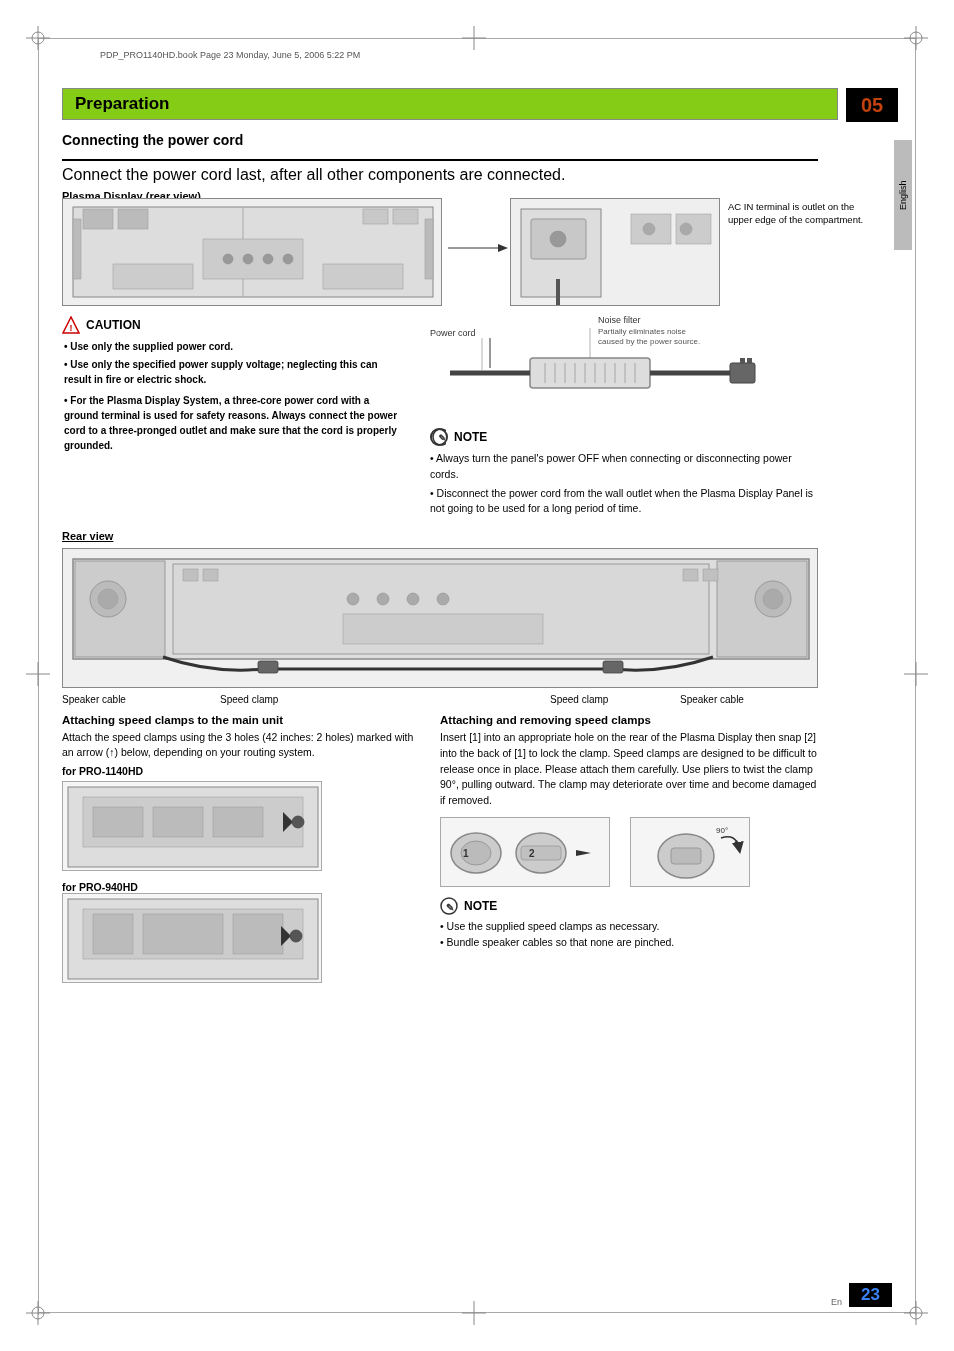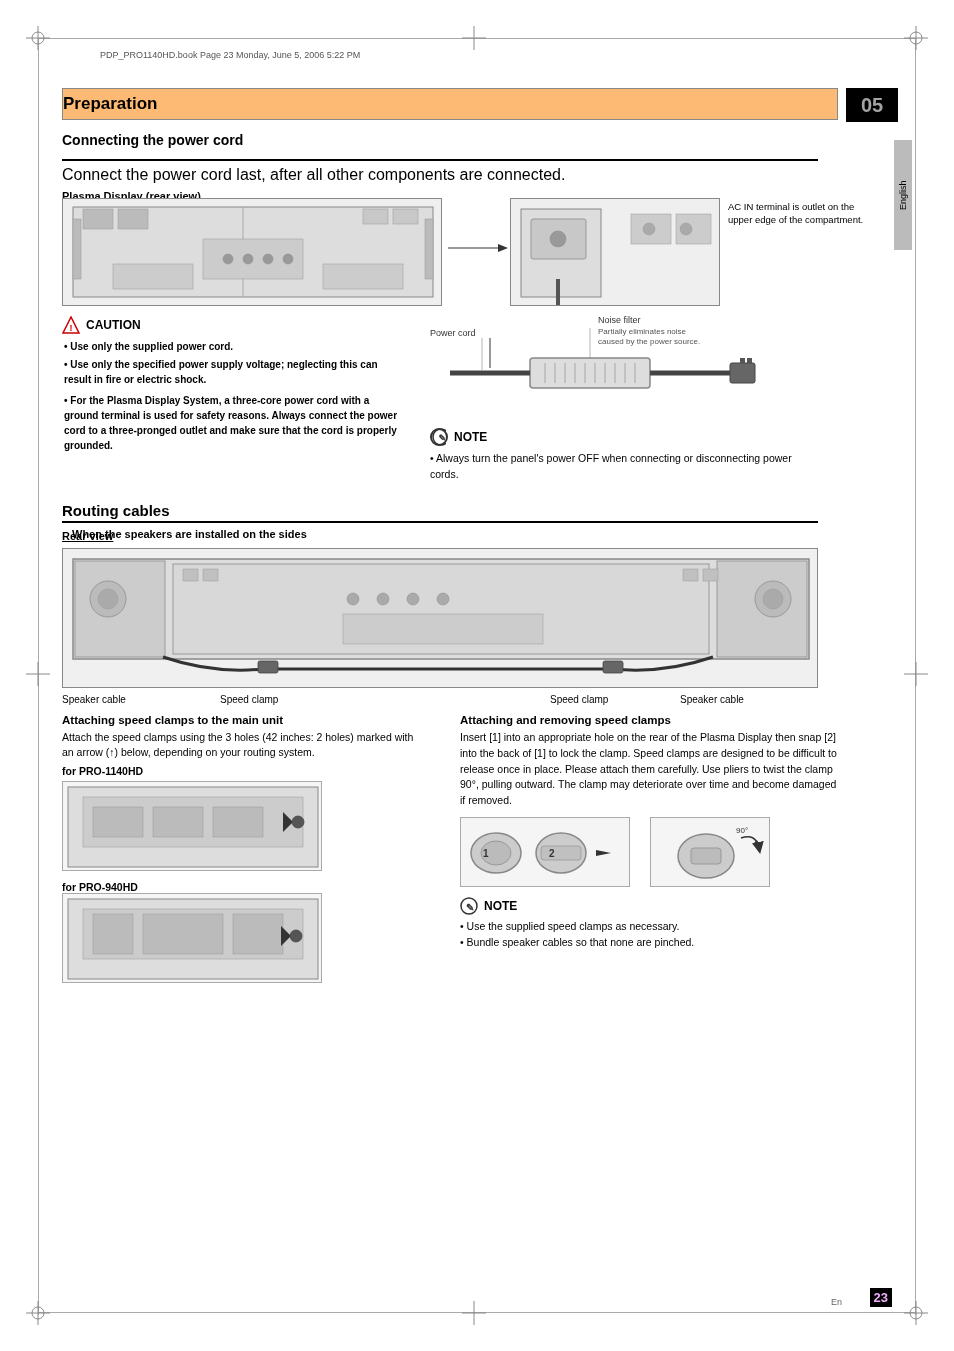--- a/index.html
+++ b/index.html
@@ -96,25 +96,25 @@
 
   <div style="position:absolute;top:662px;right:26px;">
     <svg width="24" height="24">
         <line x1="12" y1="0" x2="12" y2="24" stroke="#888" stroke-width="1"></line>
         <line x1="0" y1="12" x2="24" y2="12" stroke="#888" stroke-width="1"></line>
       </svg>
   </div>
 
   <div style="position:absolute;top:50px;left:100px;font-size:9px;color:#555;">PDP_PRO1140HD.book  Page 23  Monday, June 5, 2006  5:22 PM</div>
 
-  <div style="position:absolute;top:88px;right:56px;width:52px;height:34px;background:#000;color:#a3a3a3;display:flex;align-items:center;justify-content:center;font-size:20px;font-weight:bold;">05</div>
+  <div style="position:absolute;top:88px;right:56px;width:52px;height:34px;background:#000;color:#c2410c;display:flex;align-items:center;justify-content:center;font-size:20px;font-weight:bold;">05</div>
 
   <div style="position:absolute;top:140px;right:42px;width:18px;height:110px;background:#bbb;display:flex;align-items:center;justify-content:center;writing-mode:vertical-rl;transform:rotate(180deg);font-size:9px;color:#000;">English</div>
 
-  <div style="position:absolute;top:88px;left:62px;width:776px;height:32px;background:#fdba74;border:1px solid #888;display:flex;align-items:center;padding-left:0;">
+  <div style="position:absolute;top:88px;left:62px;width:776px;height:32px;background:#84cc16;border:1px solid #888;display:flex;align-items:center;padding-left:12px;">
     <span style="font-size:17px;font-weight:bold;">Preparation</span>
   </div>
 
   <div style="position:absolute;top:132px;left:62px;width:756px;">
     <div style="font-size:14px;font-weight:bold;border-bottom:2px solid #000;padding-bottom:11px;margin-bottom:5px;width:756px;">Connecting the power cord</div>
     <div style="font-size:16px;margin-bottom:6px;">Connect the power cord last, after all other components are connected.</div>
     <div style="font-size:11px;font-weight:bold;margin-bottom:4px;">Plasma Display (rear view)</div>
   </div>
 
   <div style="position:absolute;top:198px;left:62px;width:380px;height:108px;">
@@ -231,27 +231,24 @@
       <span style="width:18px;height:18px;border:2px solid #333;border-radius:50%;display:flex;align-items:center;justify-content:center;font-size:11px;margin-right:6px;">
         <svg width="18" height="18">
             <circle cx="9" cy="9" r="8" stroke="#333" stroke-width="1.5" fill="none"></circle>
             <text x="6.5" y="13" font-size="9" fill="#333" font-weight="bold">✎</text>
           </svg>
       </span>
       <span>NOTE</span>
     </div>
     <div style="font-size:10.5px;line-height:1.5;">
       <div style="margin-bottom:3px;">• <span>Always turn the panel's power OFF when connecting or disconnecting power cords.</span></div>
-    </div>
-  </div>
-
-  <div style="position:absolute;top:502px;left:62px;width:756px;">
-    <div style="font-size:15px;font-weight:bold;border-bottom:2px solid #000;padding-bottom:2px;margin-bottom:5px;">Routing cables</div>
-    <div style="font-size:11px;font-weight:bold;margin-bottom:4px;margin-left:10px;">When the speakers are installed on the sides</div>
-  </div>
+      <div>• <span>Disconnect the power cord from the wall outlet when the Plasma Display Panel is not going to be used for a long period of time.</span></div>
+    </div>
+  </div>
+
 
   <div style="position:absolute;top:530px;left:62px;font-size:11px;font-weight:bold;">
     <span style="text-decoration:underline;">Rear view</span>
   </div>
 
   <div style="position:absolute;top:548px;left:62px;width:756px;height:140px;">
     <svg width="756" height="140" style="border:1px solid #888;background:#f0f0f0;">
 
       <rect x="10" y="10" width="736" height="100" fill="#ddd" stroke="#888" stroke-width="1.5"></rect>
 
@@ -320,21 +317,21 @@
         <rect x="30" y="20" width="40" height="40" fill="#bbb" stroke="#999" stroke-width="0.5"></rect>
         <rect x="80" y="20" width="80" height="40" fill="#bbb" stroke="#999" stroke-width="0.5"></rect>
         <rect x="170" y="20" width="50" height="40" fill="#bbb" stroke="#999" stroke-width="0.5"></rect>
 
         <polygon points="218,32 228,42 218,52" fill="#333"></polygon>
         <circle cx="233" cy="42" r="6" fill="#555" stroke="#444" stroke-width="0.8"></circle>
       </svg>
     </div>
   </div>
 
-  <div style="position:absolute;top:714px;left:460px;width:380px;">
+  <div style="position:absolute;top:714px;left:440px;width:380px;">
     <div style="font-weight:bold;font-size:11.5px;margin-bottom:4px;">Attaching and removing speed clamps</div>
     <div style="font-size:10.5px;line-height:1.5;margin-bottom:8px;">Insert [1] into an appropriate hole on the rear of the Plasma Display then snap [2] into the back of [1] to lock the clamp. Speed clamps are designed to be difficult to release once in place. Please attach them carefully. Use pliers to twist the clamp 90°, pulling outward. The clamp may deteriorate over time and become damaged if removed.</div>
 
     <div style="display:flex;gap:20px;margin-bottom:10px;">
 
       <div style="width:170px;height:70px;border:1px solid #aaa;background:#f5f5f5;">
         <svg width="170" height="70">
 
           <ellipse cx="35" cy="35" rx="25" ry="20" fill="#ccc" stroke="#888" stroke-width="1.5"></ellipse>
           <ellipse cx="35" cy="35" rx="15" ry="12" fill="#bbb" stroke="#999" stroke-width="1"></ellipse>
@@ -377,16 +374,16 @@
         </span>
         <span>NOTE</span>
       </div>
       <div style="font-size:10.5px;line-height:1.5;">
         <div>• <span>Use the supplied speed clamps as necessary.</span></div>
         <div>• <span>Bundle speaker cables so that none are pinched.</span></div>
       </div>
     </div>
   </div>
 
-  <div style="position:absolute;bottom:44px;right:62px;background:#000;color:#f0abfc;padding:2px 4px;font-size:13px;font-weight:bold;">23</div>
+  <div style="position:absolute;bottom:44px;right:62px;background:#000;color:#3b82f6;padding:2px 12px;font-size:17px;font-weight:bold;">23</div>
   <div style="position:absolute;bottom:44px;right:112px;font-size:9px;color:#666;">En</div>
 
 </div>
 
 </body></html>

